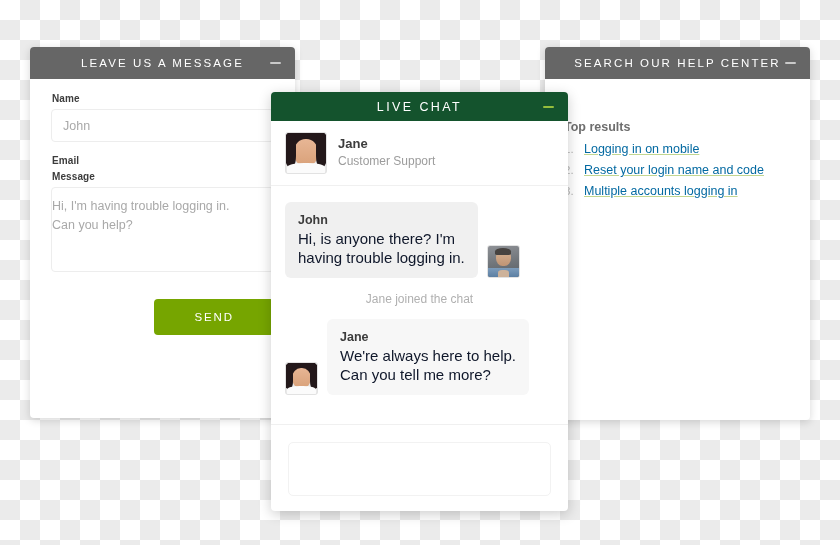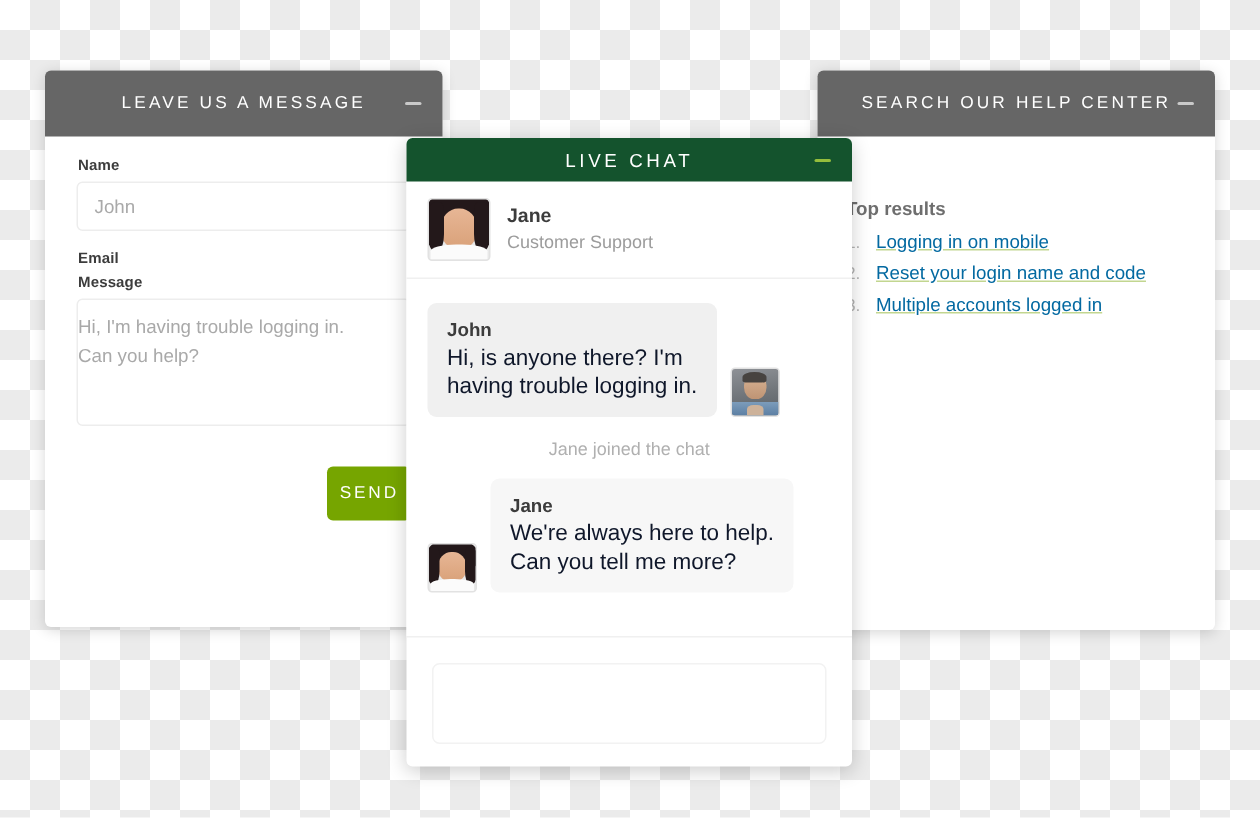--- a/index.html
+++ b/index.html
@@ -20,21 +20,21 @@
     background-position: 0 0, 20px 20px;
   }
 
   
   .panel {
     position: absolute;
     background: #ffffff;
     box-shadow: 0 2px 9px rgba(0,0,0,0.16);
   }
   .panel-head {
-    height: 44px;
+    height: 32px;
     display: flex;
     align-items: center;
     justify-content: center;
     position: relative;
     border-radius: 4px 4px 0 0;
   }
   .panel-head.dark { background: #666666; }
   .panel-head.green { background: #14532d; }
   .panel-title {
     color: #ffffff;
@@ -102,21 +102,21 @@
     display: flex;
     justify-content: flex-end;
     padding: 27px 21px 0 0;
   }
   #send-button {
     background: #76a500;
     color: #ffffff;
     border: none;
     border-radius: 4px;
     height: 36px;
-    padding: 0 8px;
+    padding: 0 40px;
     font-size: 11.5px;
     letter-spacing: 1.9px;
     font-family: "Liberation Sans", sans-serif;
     cursor: pointer;
   }
 
   
   #help-panel {
     left: 545px;
     top: 47px;
@@ -381,21 +381,21 @@
       <li class="result-row">
         <span class="result-num">1.</span>
         <span class="result-link">Logging in on mobile</span>
       </li>
       <li class="result-row">
         <span class="result-num">2.</span>
         <span class="result-link">Reset your login name and code</span>
       </li>
       <li class="result-row">
         <span class="result-num">3.</span>
-        <span class="result-link">Multiple accounts logged in</span>
+        <span class="result-link">Multiple accounts logging in</span>
       </li>
     </ul>
   </div>
 </div>
 
 <div class="panel" id="chat-panel">
   <div class="panel-head green" id="chat-head">
     <span class="panel-title chat-title">LIVE CHAT</span>
     <span class="minimize on-green"></span>
   </div>

